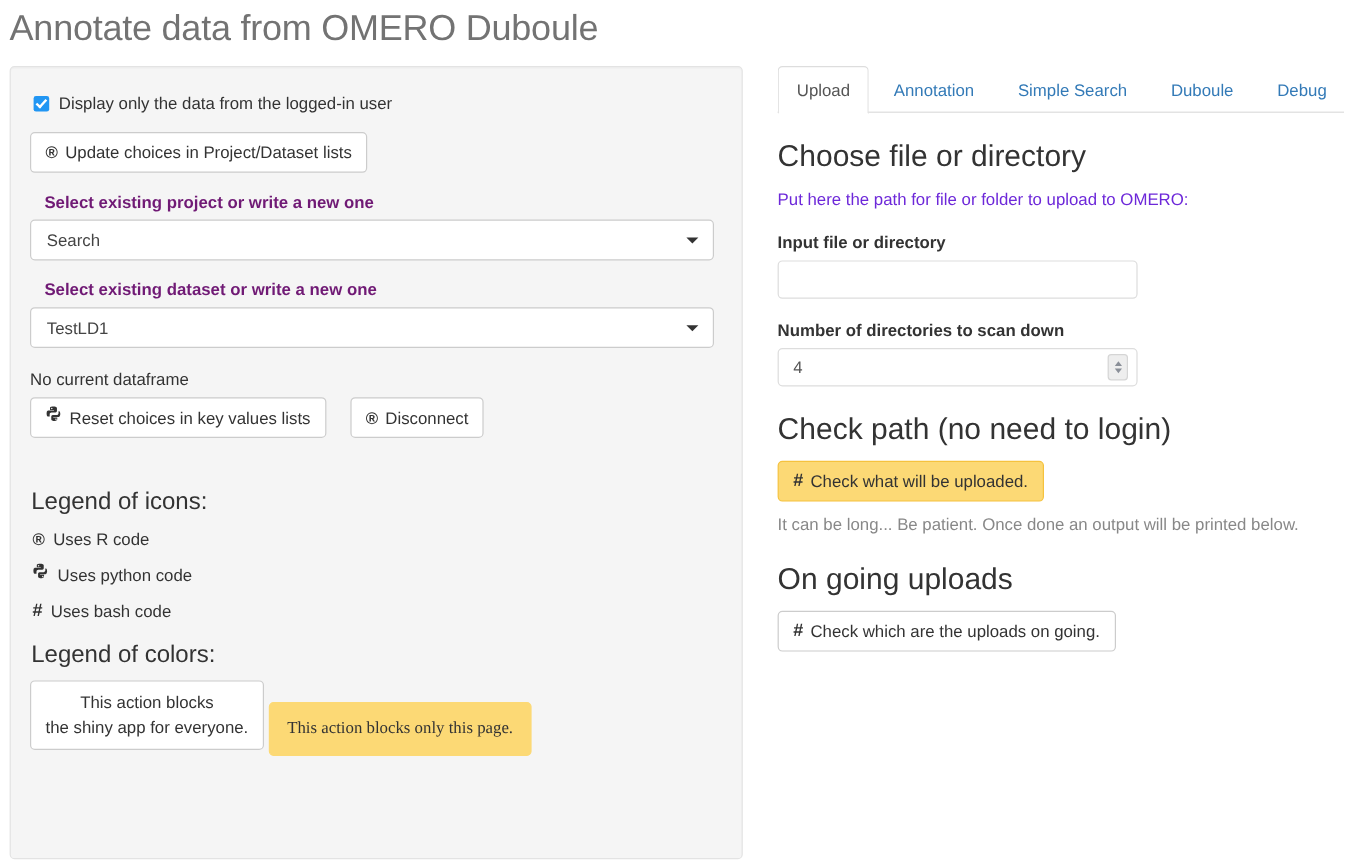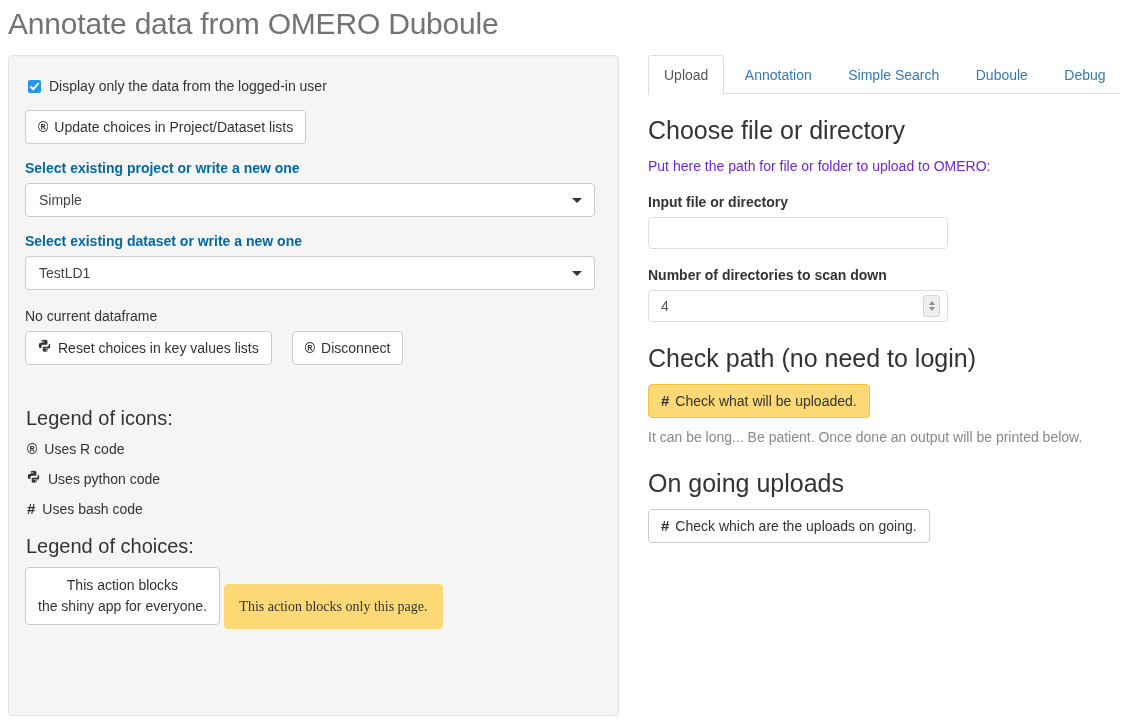--- a/index.html
+++ b/index.html
@@ -118,22 +118,22 @@
     color: #333;
     display: inline-block;
   }
   .icon-glyph.py { font-size: 15px; }
   .icon-glyph.hash { font-weight: 700; font-size: 15px; }
 
   .ctrl-label {
     font-size: 14px;
     font-weight: 700;
     line-height: 20px;
-    color: #0369a1;
-    margin: 14px 0 5px 0;
+    color: #701a75;
+    margin: 14px 0 5px 12px;
   }
 
   .select {
     position: relative;
     width: 570px;
     height: 34px;
     background: #ffffff;
     border: 1px solid #cccccc;
     border-radius: 4px;
     display: flex;
@@ -310,21 +310,21 @@
       <span class="lbl">Display only the data from the logged-in user</span>
     </div>
 
     <button class="btn">
       <span class="icon-glyph">®</span>
       <span>Update choices in Project/Dataset lists</span>
     </button>
 
     <div class="ctrl-label">Select existing project or write a new one</div>
     <div class="select">
-      <span>Simple</span>
+      <span>Search</span>
       <span class="caret"></span>
     </div>
 
     <div class="ctrl-label">Select existing dataset or write a new one</div>
     <div class="select">
       <span>TestLD1</span>
       <span class="caret"></span>
     </div>
 
     <div class="muted-note">No current dataframe</div>
@@ -358,21 +358,21 @@
             <path fill="#333" d="M12.3 5.4v1.8c0 .9-.8 1.7-1.7 1.7H6.8c-.8 0-1.4.7-1.4 1.4v2.7c0 .7.6 1.2 1.4 1.4.9.3 1.8.3 2.9 0 .7-.2 1.4-.6 1.4-1.4v-1.7H7.3v-.5h5.1c.8 0 1.1-.6 1.4-1.5.3-.9.3-1.8 0-2.8-.2-.8-.6-1.1-1.4-1.1zM9.9 12.4c.4 0 .7.3.7.7s-.3.7-.7.7-.7-.3-.7-.7.3-.7.7-.7z"></path>
           </svg>
       </span>
       <span>Uses python code</span>
     </div>
     <div class="legend-item">
       <span class="icon-glyph hash">#</span>
       <span>Uses bash code</span>
     </div>
 
-    <div class="legend-head second">Legend of choices:</div>
+    <div class="legend-head second">Legend of colors:</div>
     <div class="swatch">This action blocks
 the shiny app for everyone.</div>
     <div class="swatch warn">This action blocks only this page.</div>
   </div>
 
   <div class="right-col">
 
     <div class="rtabs">
       <span class="rtab active">Upload</span>
       <span class="rtab">Annotation</span>

